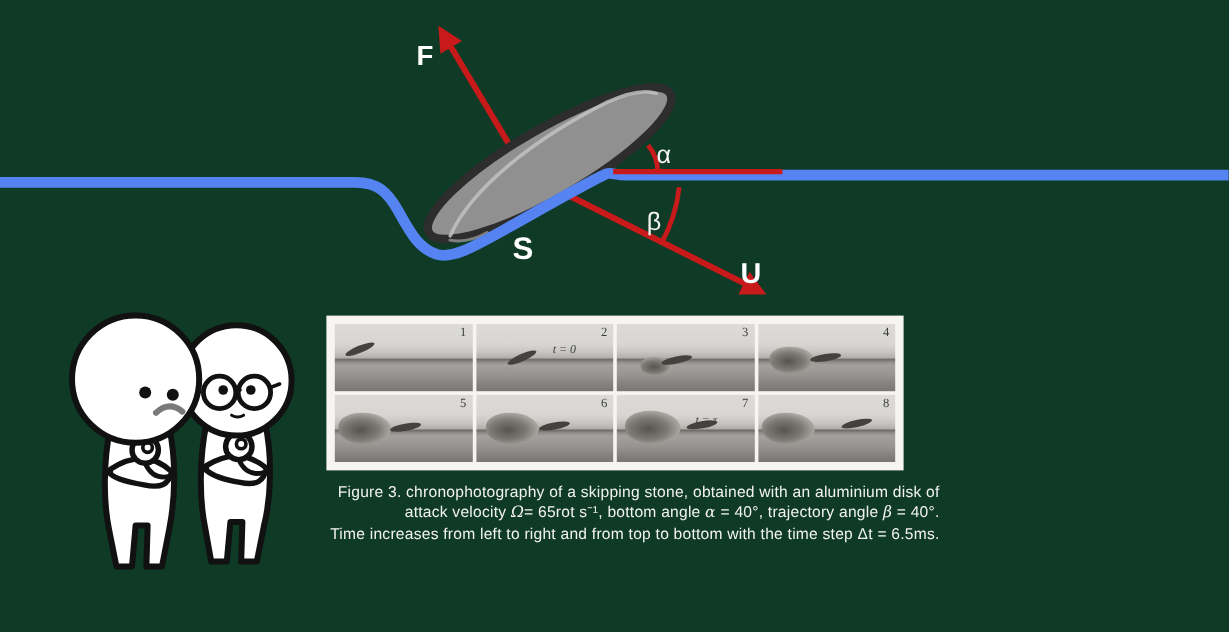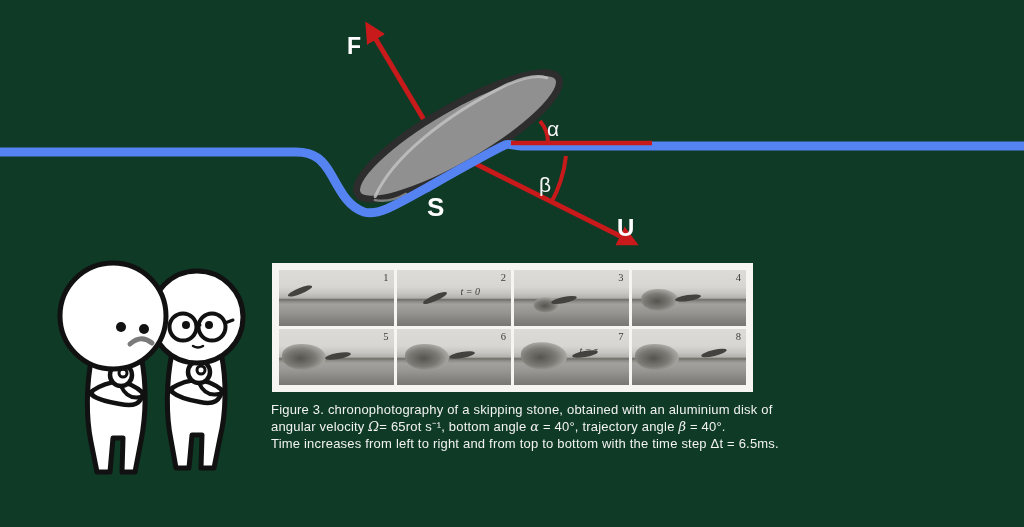--- a/index.html
+++ b/index.html
@@ -33,21 +33,21 @@
   .frame:nth-child(5) .pstone{left:40%;top:42%;transform:rotate(-10deg)}
   .frame:nth-child(5) .psplash{left:3%;top:26%}
   .frame:nth-child(6) .pstone{left:46%;top:41%;transform:rotate(-10deg)}
   .frame:nth-child(6) .psplash{left:7%;top:26%}
   .frame:nth-child(7) .pstone{left:51%;top:40%;transform:rotate(-10deg)}
   .frame:nth-child(7) .psplash{left:7%;top:25%;transform:scale(1.05)}
   .frame:nth-child(8) .pstone{left:61%;top:38%;transform:rotate(-13deg)}
   .frame:nth-child(8) .psplash{left:3%;top:27%}
 
   
-  .caption{position:absolute;left:271px;top:401px;width:512px;color:#f2f2f2;}
+  .caption{position:absolute;left:271px;top:401px;width:512px;color:#f2f2f2;text-align:right;}
   .cap-line{font-size:13px;line-height:17px;letter-spacing:.2px;}
   .var{font-family:"DejaVu Serif",serif;font-style:italic;}
 </style>
 </head>
 <body>
 
 <div class="stage">
 
   <svg class="layer" width="1024" height="527" viewBox="0 0 1024 527">
     <defs>
@@ -160,17 +160,17 @@
       <div class="frame">
         <div class="psplash"></div>
         <div class="pstone"></div>
         <span class="ftime"></span>
         <span class="fnum">8</span>
       </div>
     </div>
 
   <div class="caption">
       <div class="cap-line"><span>Figure 3. chronophotography of a skipping stone, obtained with an aluminium disk of</span></div>
-      <div class="cap-line"><span>angular velocity </span><span class="var">Ω</span><span>= 65rot s⁻¹, bottom angle </span><span class="var">α</span><span> = 40°, trajectory angle </span><span class="var">β</span><span> = 40°.</span></div>
+      <div class="cap-line"><span>attack velocity </span><span class="var">Ω</span><span>= 65rot s⁻¹, bottom angle </span><span class="var">α</span><span> = 40°, trajectory angle </span><span class="var">β</span><span> = 40°.</span></div>
       <div class="cap-line"><span>Time increases from left to right and from top to bottom with the time step Δt = 6.5ms.</span></div>
     </div>
 
 </div>
 
 </body></html>

